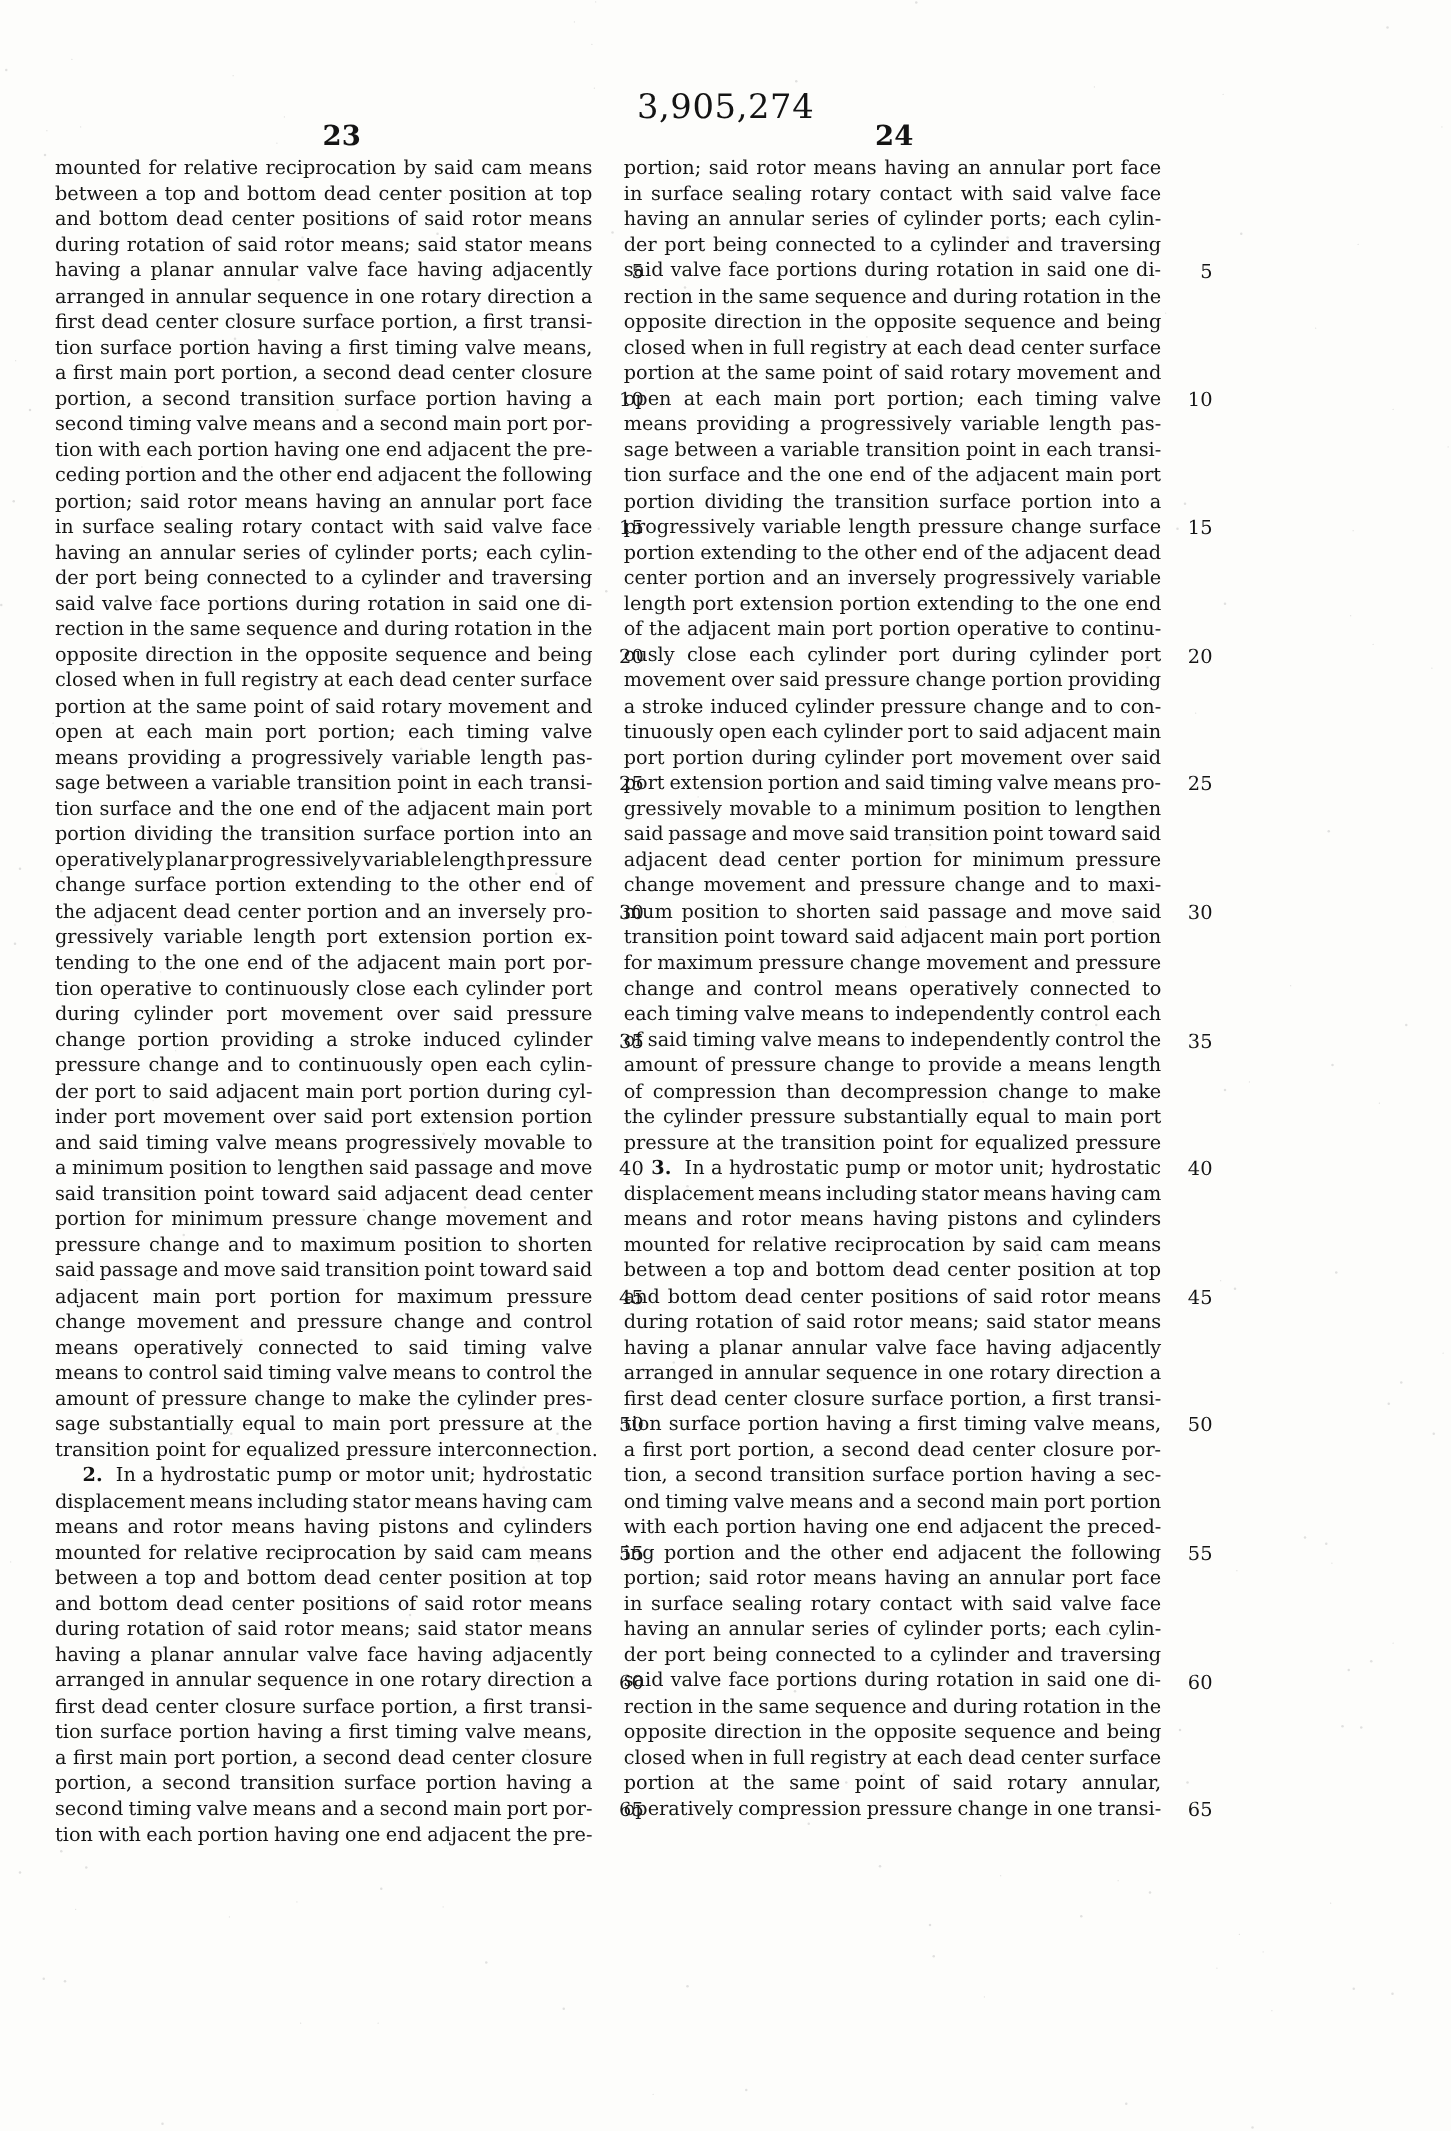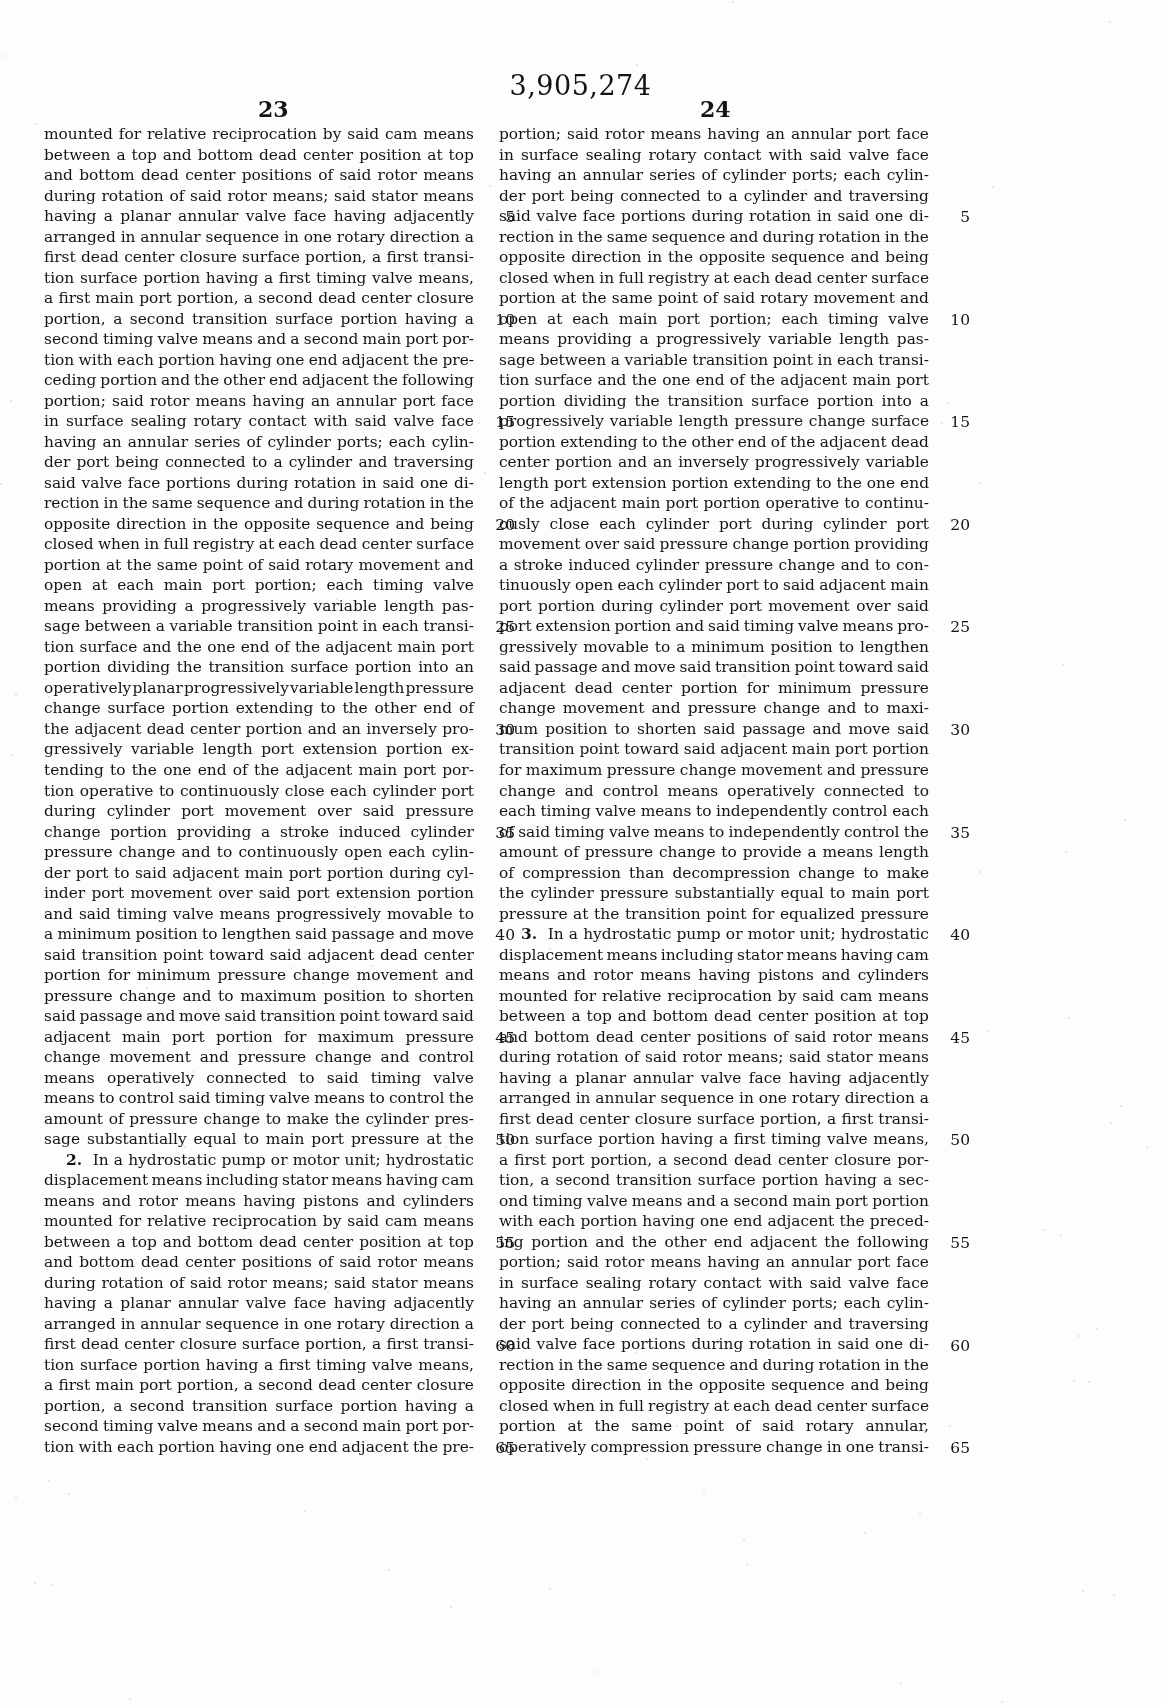--- a/index.html
+++ b/index.html
@@ -642,20 +642,21 @@
           <span>sage</span>
           <span>substantially</span>
           <span>equal</span>
           <span>to</span>
           <span>main</span>
           <span>port</span>
           <span>pressure</span>
           <span>at</span>
           <span>the</span>
         </div>
+        <div class="jline">transition point for equalized pressure interconnection.</div>
         <div class="jline just ind">
           <span class="claimnum">2. </span>
           <span>In</span>
           <span>a</span>
           <span>hydrostatic</span>
           <span>pump</span>
           <span>or</span>
           <span>motor</span>
           <span>unit;</span>
           <span>hydrostatic</span>

